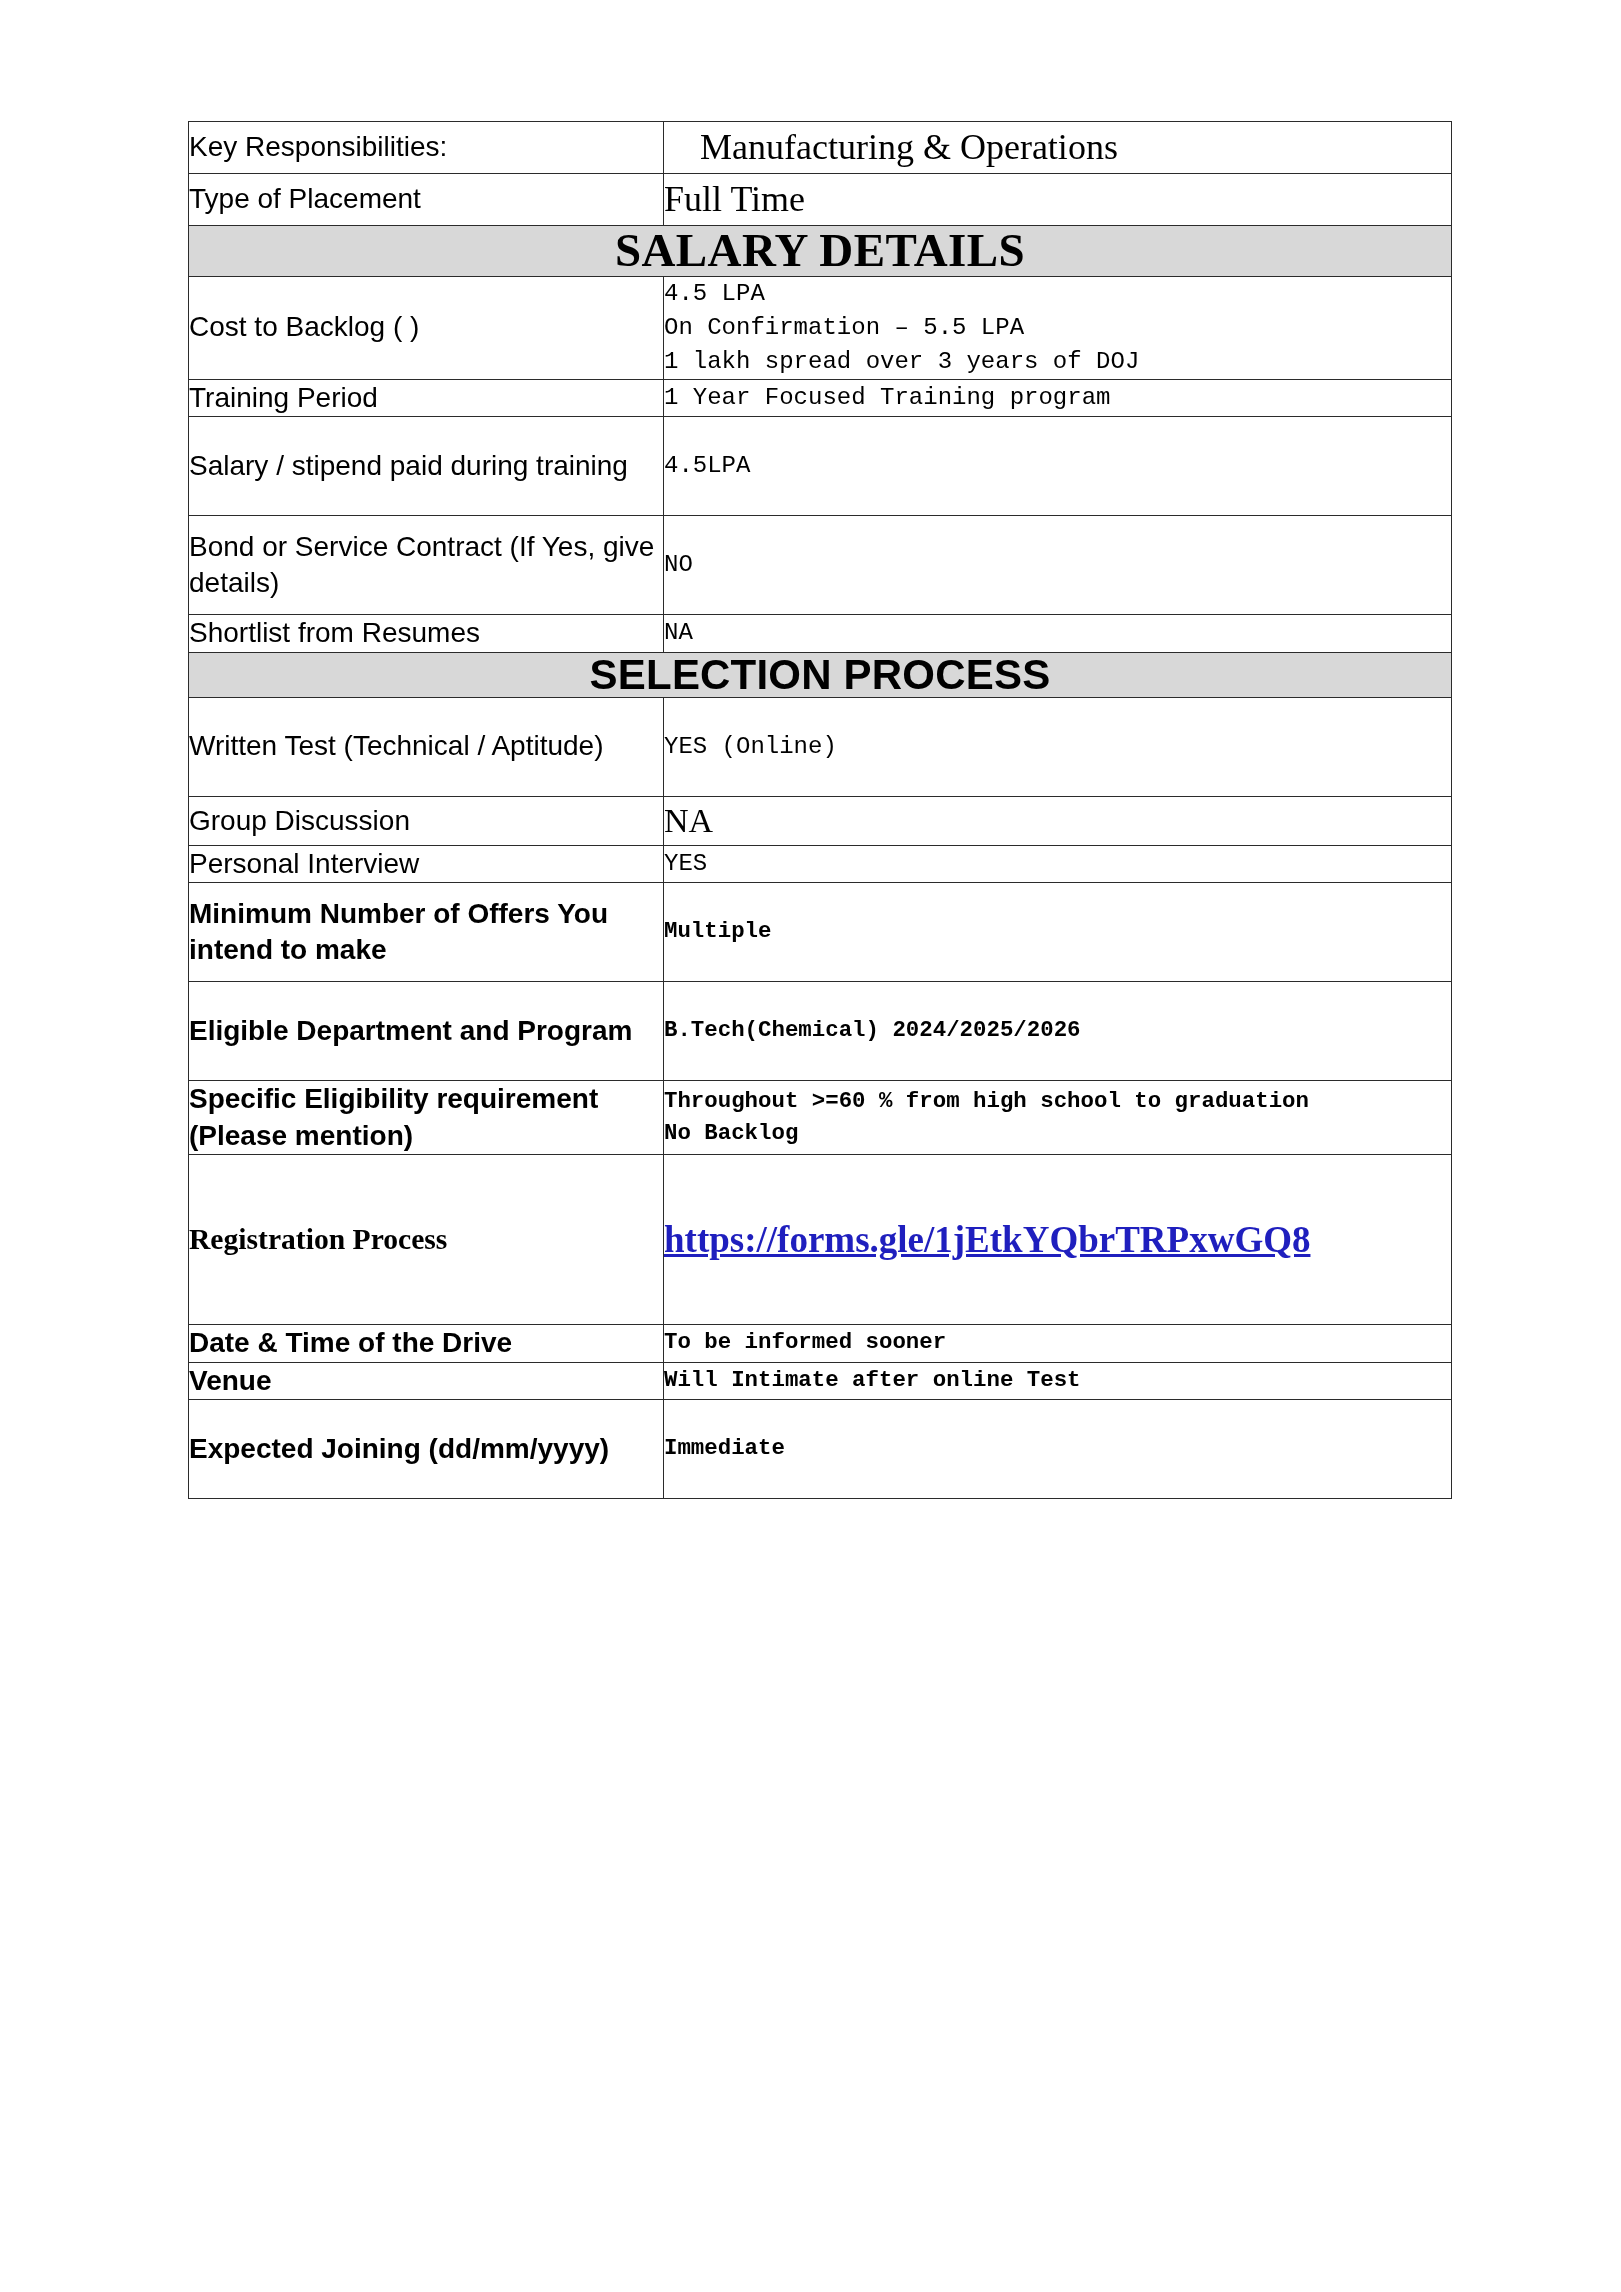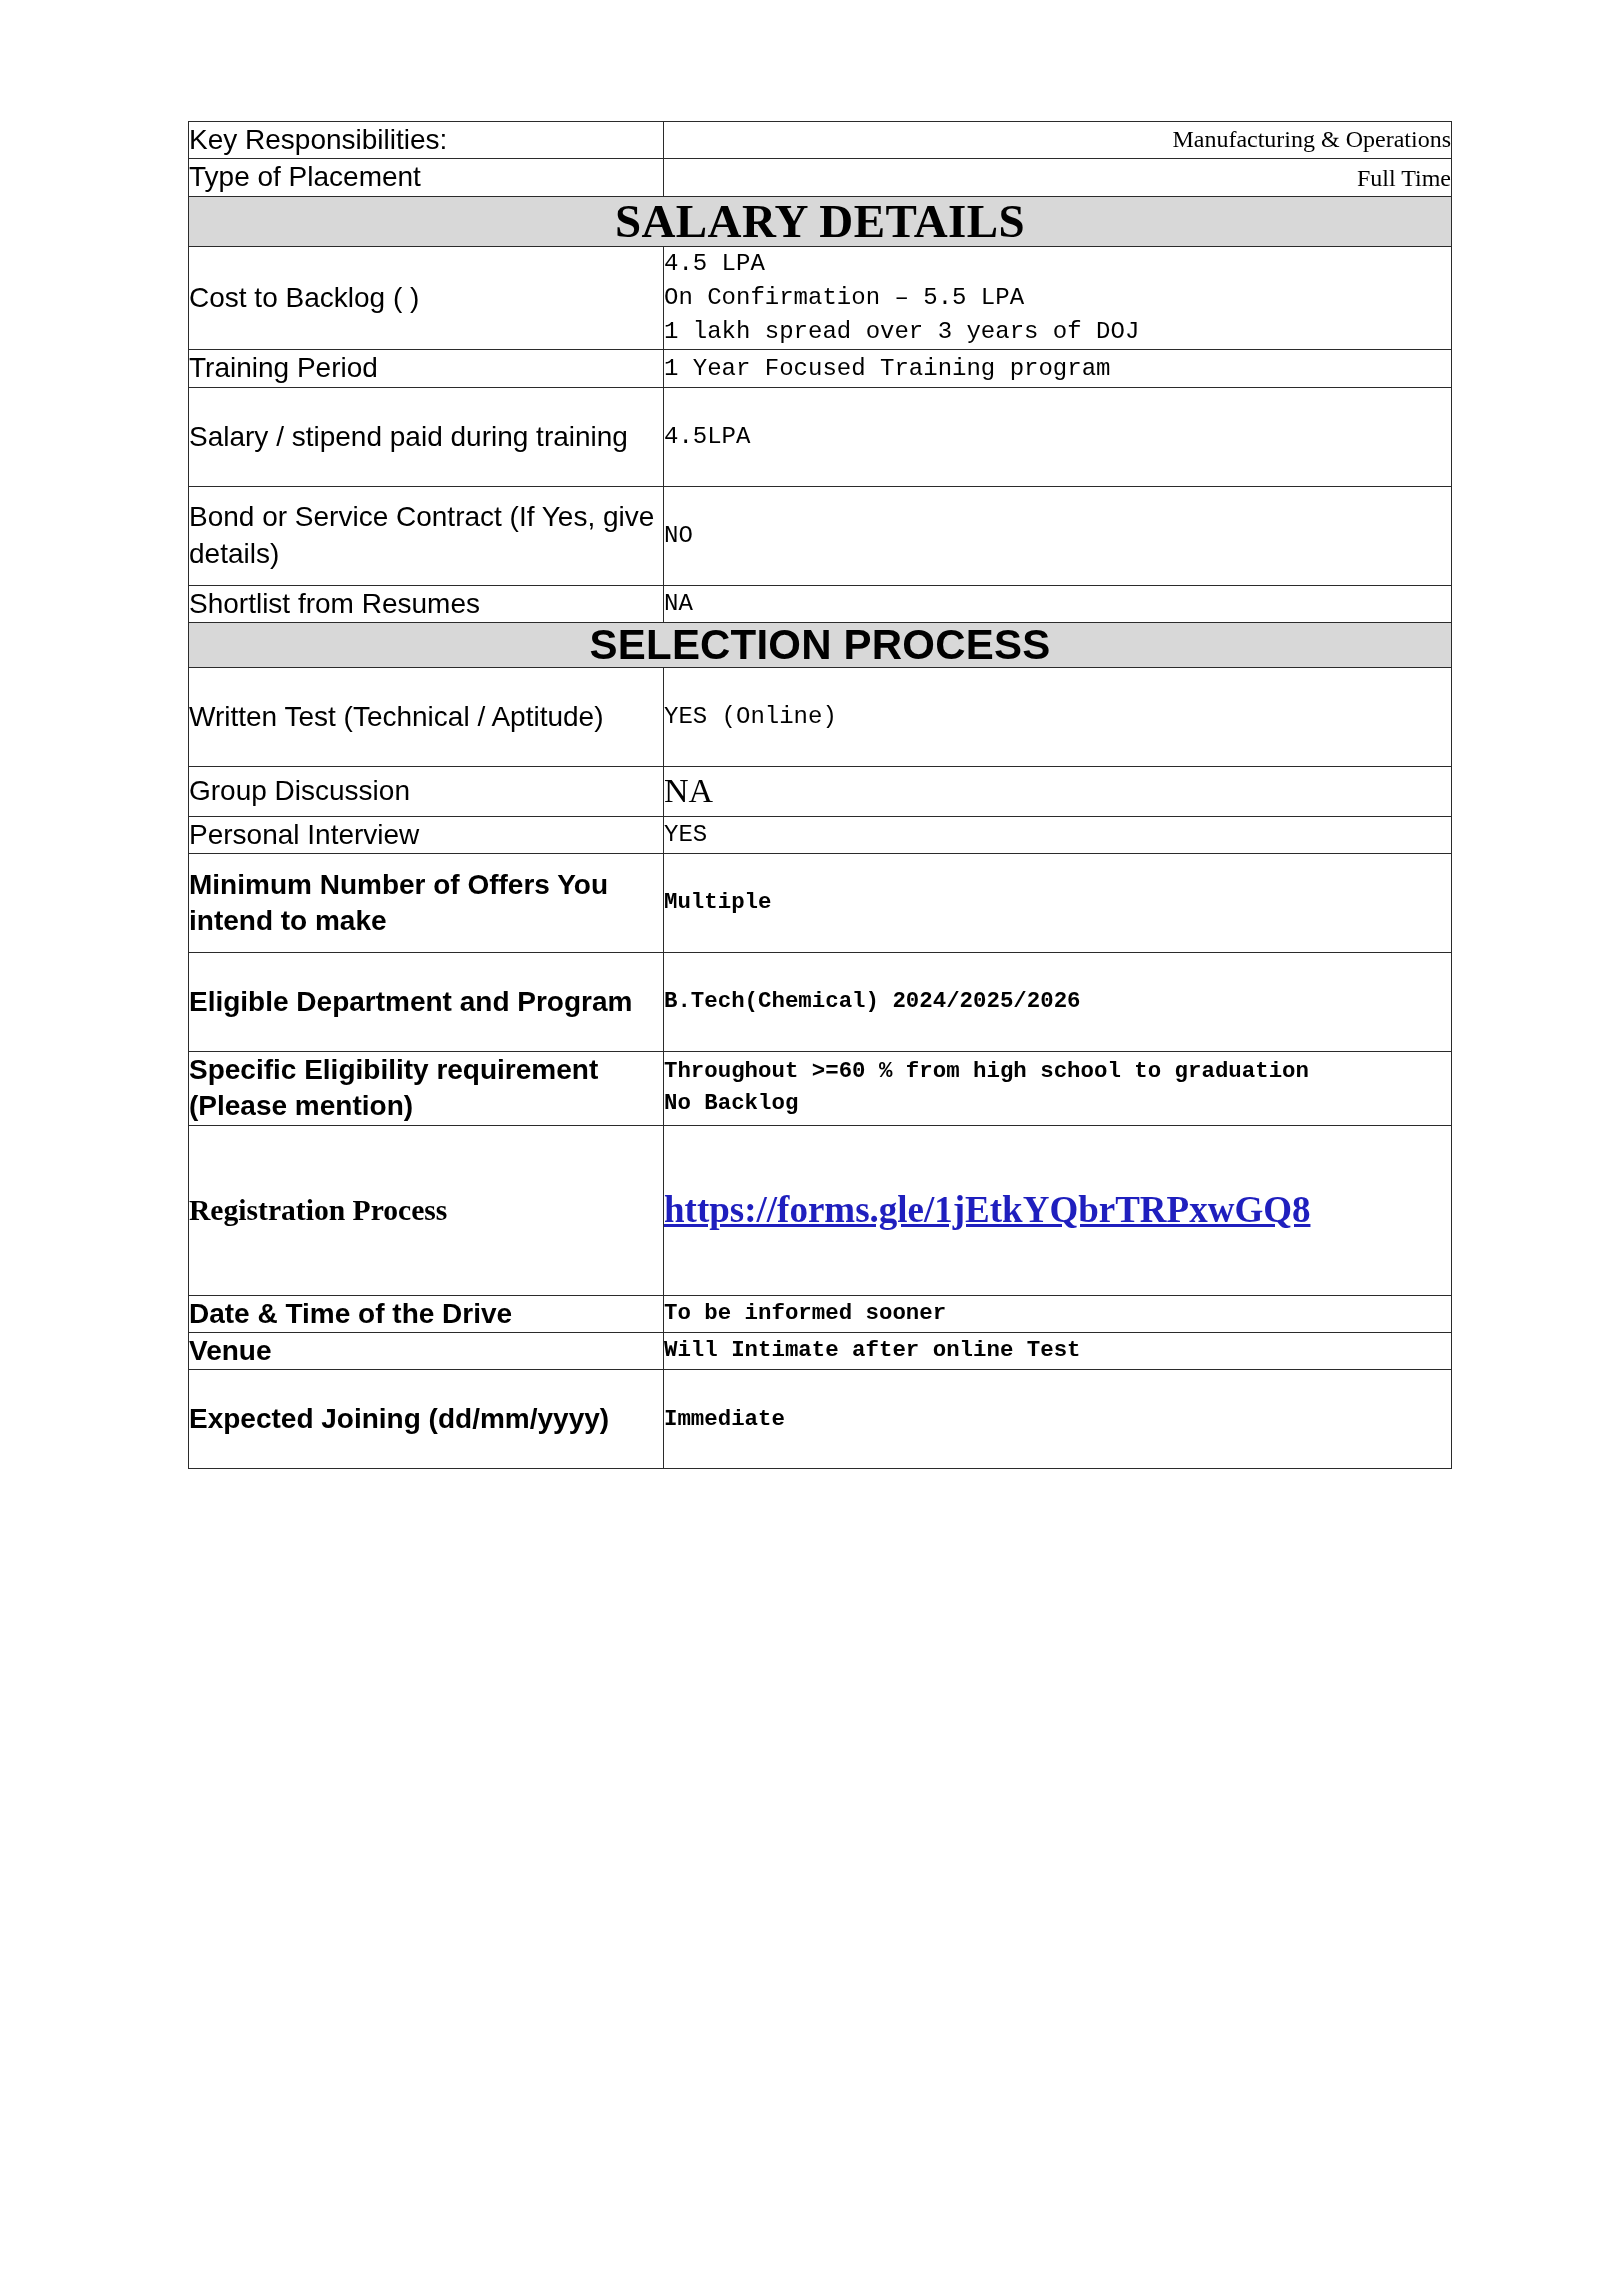--- a/index.html
+++ b/index.html
@@ -61,22 +61,21 @@
     padding: 12.5px 12.5px 12.5px 18px;
     font-family: Liberation Mono, monospace;
     font-size: 24px;
     line-height: 1.42;
     font-weight: 400;
     color: #000000;
   }
   .value-cell.bold { font-weight: 700; font-size: 22.4px; }
   .value-cell.serif {
     font-family: "Liberation Serif", serif;
-    font-size: 24px;
-    text-align: right;
+    font-size: 36px;
   }
   .value-cell.serif-big {
     font-family: "Liberation Serif", serif;
     font-size: 34px;
   }
   .value-cell.top { vertical-align: top; }
   .value-indent { display: block; padding-left: 36px; }
 
   .value-line { display: block; }
 

